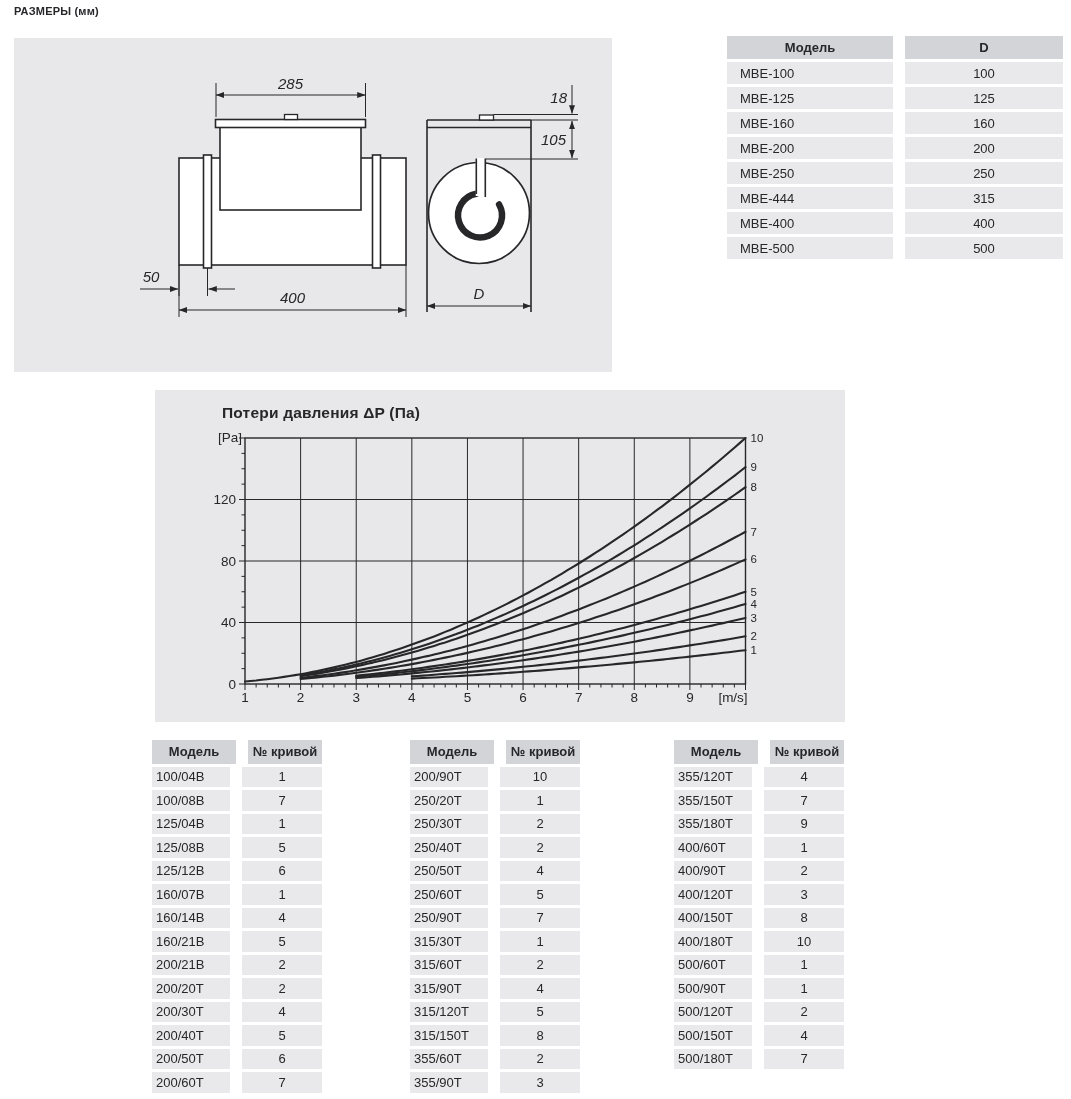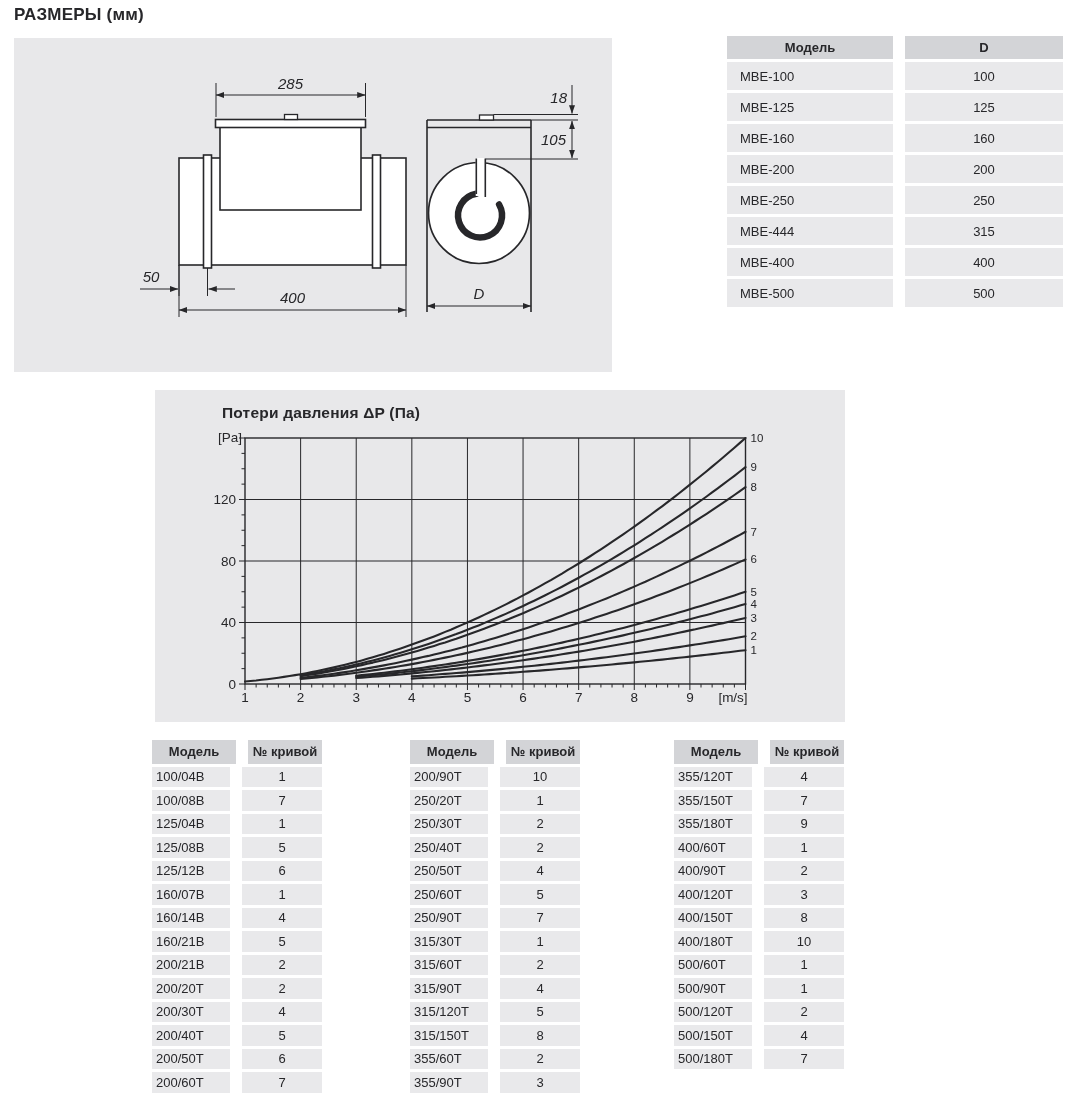--- a/index.html
+++ b/index.html
@@ -3,39 +3,39 @@
 <meta charset="utf-8">
 <style>
   html,body{margin:0;padding:0;}
   body{
     width:1071px;height:1099px;position:relative;background:#ffffff;
     font-family:"Liberation Sans", sans-serif;color:#27272a;
     -webkit-font-smoothing:antialiased;
   }
   .abs{position:absolute;}
   #page-heading{
-    left:14px;top:5px;font-size:17px;font-weight:bold;letter-spacing:.2px;
+    left:14px;top:5px;font-size:11px;font-weight:bold;letter-spacing:.2px;
   }
   .panel{background:#e8e8ea;}
   #drawing-panel{left:14px;top:38px;width:598px;height:334px;font-style:italic;}
   #chart-panel{left:155px;top:390px;width:690px;height:332px;}
   #chart-title{
     position:absolute;left:67px;top:14px;font-size:15.5px;font-weight:bold;letter-spacing:.2px;
   }
   svg text{font-family:"Liberation Sans", sans-serif;fill:#27272a;}
   
   .dtable{position:absolute;font-size:13px;}
   .trow{display:flex;gap:12px;}
   .trow + .trow{margin-top:3px;}
   .cell{
     background:#e9e9eb;display:flex;align-items:center;justify-content:center;
     white-space:nowrap;overflow:hidden;
   }
   .hrow .cell{background:#d3d4d7;font-weight:bold;}
-  .tbl-big .cell{height:28px;}
+  .tbl-big .cell{height:22px;}
   .tbl-big .hrow .cell{height:23px;}
   .tbl-big .c1{width:166px;}
   .tbl-big .c2{flex:1;}
   .tbl-big .brow .c1{justify-content:flex-start;padding-left:13px;width:153px;}
   .tbl-sm .cell{height:20.5px;}
   .tbl-sm .hrow .cell{height:23.5px;}
   .tbl-sm .c1{width:84px;}
   .tbl-sm .c2{flex:1;}
   .tbl-sm .brow .c1{justify-content:flex-start;padding-left:4px;width:74px;}
 </style>

